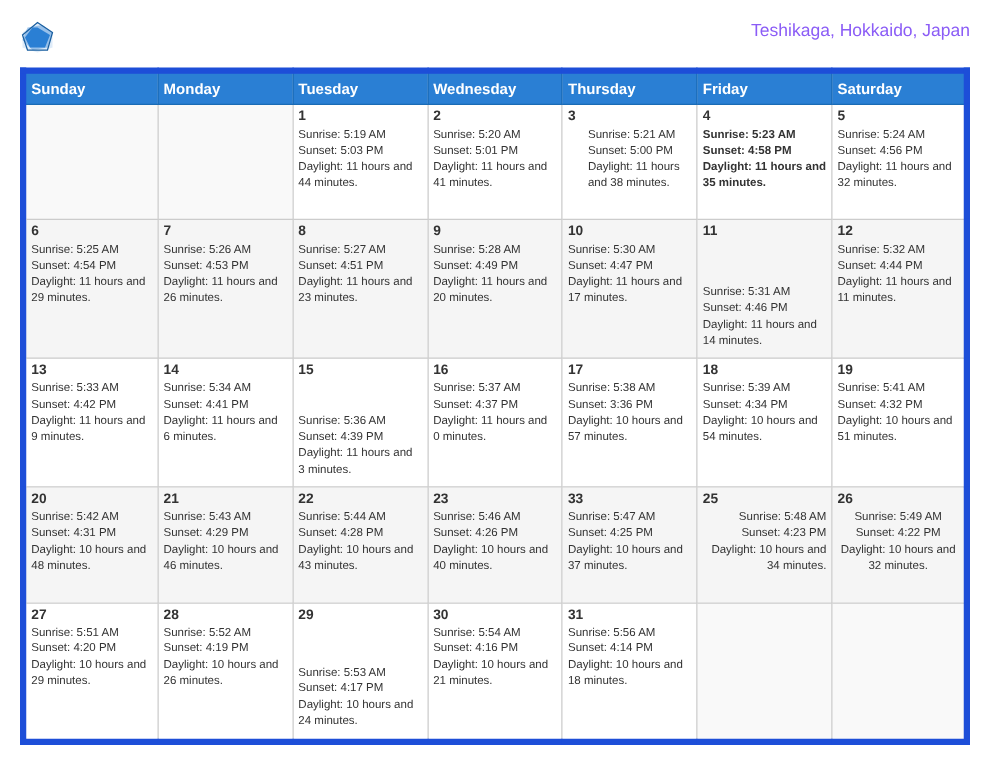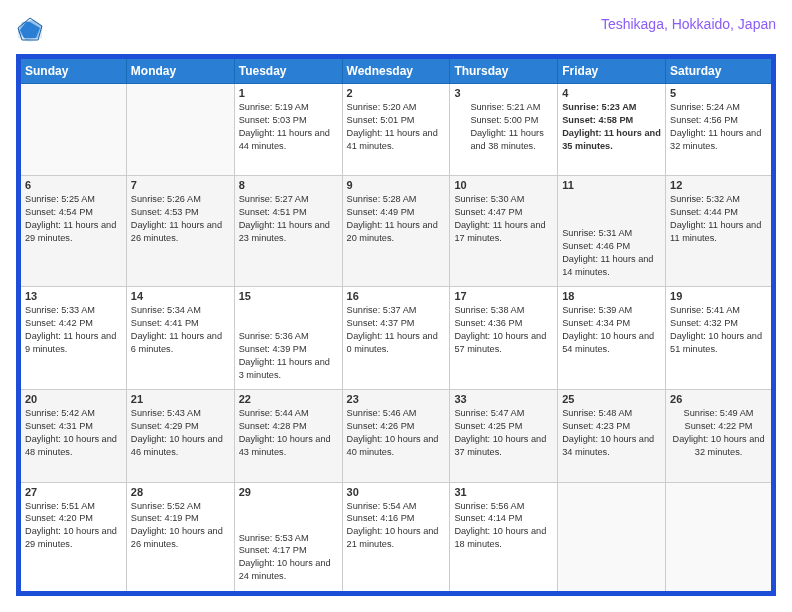--- a/index.html
+++ b/index.html
@@ -229,21 +229,21 @@
           </td>
           <td>
             <span class="day-num">16</span>
             <div class="cell-content" style="white-space: pre-line;">Sunrise: 5:37 AM
 Sunset: 4:37 PM
 Daylight: 11 hours and 0 minutes.</div>
           </td>
           <td>
             <span class="day-num">17</span>
             <div class="cell-content" style="white-space: pre-line;">Sunrise: 5:38 AM
-Sunset: 4:36 PM
+Sunset: 3:36 PM
 Daylight: 10 hours and 57 minutes.</div>
           </td>
           <td>
             <span class="day-num">18</span>
             <div class="cell-content" style="white-space: pre-line;">Sunrise: 5:39 AM
 Sunset: 4:34 PM
 Daylight: 10 hours and 54 minutes.</div>
           </td>
           <td>
             <span class="day-num">19</span>
@@ -278,21 +278,21 @@
 Daylight: 10 hours and 40 minutes.</div>
           </td>
           <td>
             <span class="day-num">33</span>
             <div class="cell-content" style="white-space: pre-line;">Sunrise: 5:47 AM
 Sunset: 4:25 PM
 Daylight: 10 hours and 37 minutes.</div>
           </td>
           <td>
             <span class="day-num">25</span>
-            <div class="cell-content" style="white-space: pre-line;">Sunrise: 5:48 AM
+            <div class="cell-content" style="white-space: pre-line; text-align: right;">Sunrise: 5:48 AM
 Sunset: 4:23 PM
 Daylight: 10 hours and 34 minutes.</div>
           </td>
           <td>
             <span class="day-num">26</span>
             <div class="cell-content" style="white-space: pre-line; text-align: center;">Sunrise: 5:49 AM
 Sunset: 4:22 PM
 Daylight: 10 hours and 32 minutes.</div>
           </td>
         </tr>

